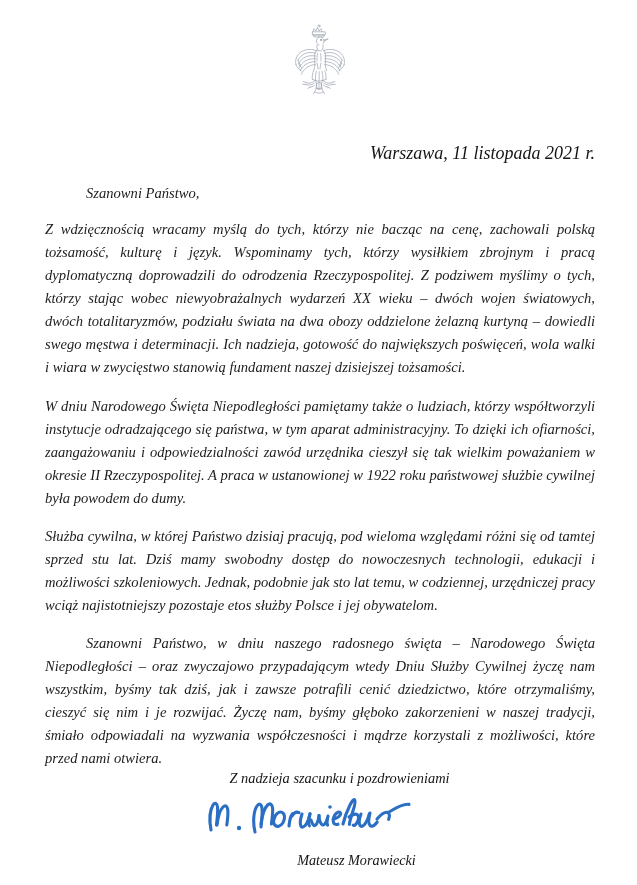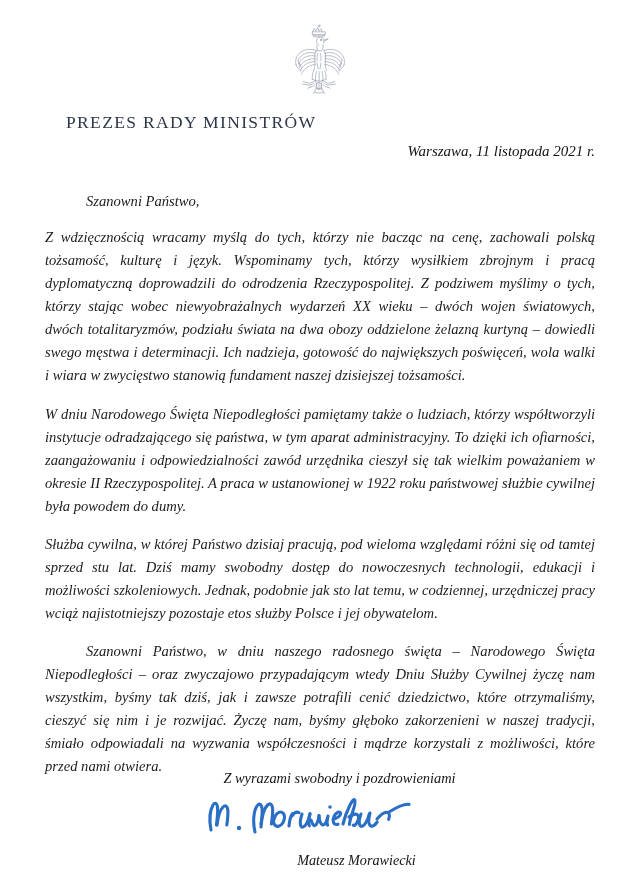--- a/index.html
+++ b/index.html
@@ -51,29 +51,29 @@
     white-space: nowrap;
     font-weight: 400;
   }
 
   .place-date {
     position: absolute;
     top: 143px;
     right: 42px;
     font-family: "Liberation Serif", "DejaVu Serif", serif;
     font-style: italic;
-    font-size: 15px;
+    font-size: 18px;
     color: #151515;
     white-space: nowrap;
   }
 
   
   .letter-body {
     position: absolute;
-    top: 190px;
+    top: 182px;
     left: 45px;
     width: 550px;
   }
 
   .salutation {
     font-style: italic;
     font-size: 14.6px;
     line-height: 1.52;
     margin: 0 0 14px 0;
     padding-left: 41px;
@@ -205,37 +205,36 @@
         <ellipse cx="50" cy="81" rx="3.2" ry="4.6"></ellipse>
         <path d="M50 76.4 v9.2"></path>
 
         <path d="M48.2 40 c-0.8 3 -1 6.2 -0.6 9.2 M51.8 40 c0.8 3 1 6.2 0.6 9.2"></path>
         <path d="M47.4 52 c0.6 2.6 1.2 5.2 1.4 7.8 M52.6 52 c-0.6 2.6 -1.2 5.2 -1.4 7.8"></path>
         <path d="M46.6 36.8 c2.2 -1 4.6 -1 6.8 0"></path>
       </g>
     </svg>
   </div>
 
-  <div class="office-title">PREZES RADY MINISTRÓW</div>
 
   <div class="place-date">Warszawa, 11 listopada 2021 r.</div>
 
   <div class="letter-body">
 
     <div class="salutation">Szanowni Państwo,</div>
 
     <p class="para">Z wdzięcznością wracamy myślą do tych, którzy nie bacząc na cenę, zachowali polską tożsamość, kulturę i język. Wspominamy tych, którzy wysiłkiem zbrojnym i pracą dyplomatyczną doprowadzili do odrodzenia Rzeczypospolitej. Z podziwem myślimy o tych, którzy stając wobec niewyobrażalnych wydarzeń XX wieku – dwóch wojen światowych, dwóch totalitaryzmów, podziału świata na dwa obozy oddzielone żelazną kurtyną – dowiedli swego męstwa i determinacji. Ich nadzieja, gotowość do największych poświęceń, wola walki i wiara w zwycięstwo stanowią fundament naszej dzisiejszej tożsamości.</p>
     <p class="para">W dniu Narodowego Święta Niepodległości pamiętamy także o ludziach, którzy współtworzyli instytucje odradzającego się państwa, w tym aparat administracyjny. To dzięki ich ofiarności, zaangażowaniu i odpowiedzialności zawód urzędnika cieszył się tak wielkim poważaniem w okresie II Rzeczypospolitej. A praca w ustanowionej w 1922 roku państwowej służbie cywilnej była powodem do dumy.</p>
     <p class="para">Służba cywilna, w której Państwo dzisiaj pracują, pod wieloma względami różni się od tamtej sprzed stu lat. Dziś mamy swobodny dostęp do nowoczesnych technologii, edukacji i możliwości szkoleniowych. Jednak, podobnie jak sto lat temu, w codziennej, urzędniczej pracy wciąż najistotniejszy pozostaje etos służby Polsce i jej obywatelom.</p>
     <p class="para indented">Szanowni Państwo, w dniu naszego radosnego święta – Narodowego Święta Niepodległości – oraz zwyczajowo przypadającym wtedy Dniu Służby Cywilnej życzę nam wszystkim, byśmy tak dziś, jak i zawsze potrafili cenić dziedzictwo, które otrzymaliśmy, cieszyć się nim i je rozwijać. Życzę nam, byśmy głęboko zakorzenieni w naszej tradycji, śmiało odpowiadali na wyzwania współczesności i mądrze korzystali z możliwości, które przed nami otwiera.</p>
 
   </div>
 
   <div class="closing">
-    <span class="closing-line">Z wyrazami swobodny i pozdrowieniami</span>
+    <span class="closing-line">Z nadzieja szacunku i pozdrowieniami</span>
   </div>
 
   <div class="signature-wrap">
     <svg class="signature-svg" viewBox="0 0 262 62" aria-hidden="true">
       <g fill="none" stroke="#2a6fc4" stroke-width="3.1" stroke-linecap="round" stroke-linejoin="round">
 
         <path d="M8 44 c-2 -10 -1 -20 2 -25 c2 -3 4 -2 4.5 2 c0.6 5 -0.4 12 -1 18"></path>
         <path d="M14 39 c1 -8 3 -15 6 -18 c2.4 -2.4 4.4 -1 4.8 3 c0.4 4.4 -0.4 11 -1 15"></path>
 
         <circle cx="36" cy="42" r="2.2" fill="#2a6fc4" stroke="none"></circle>

